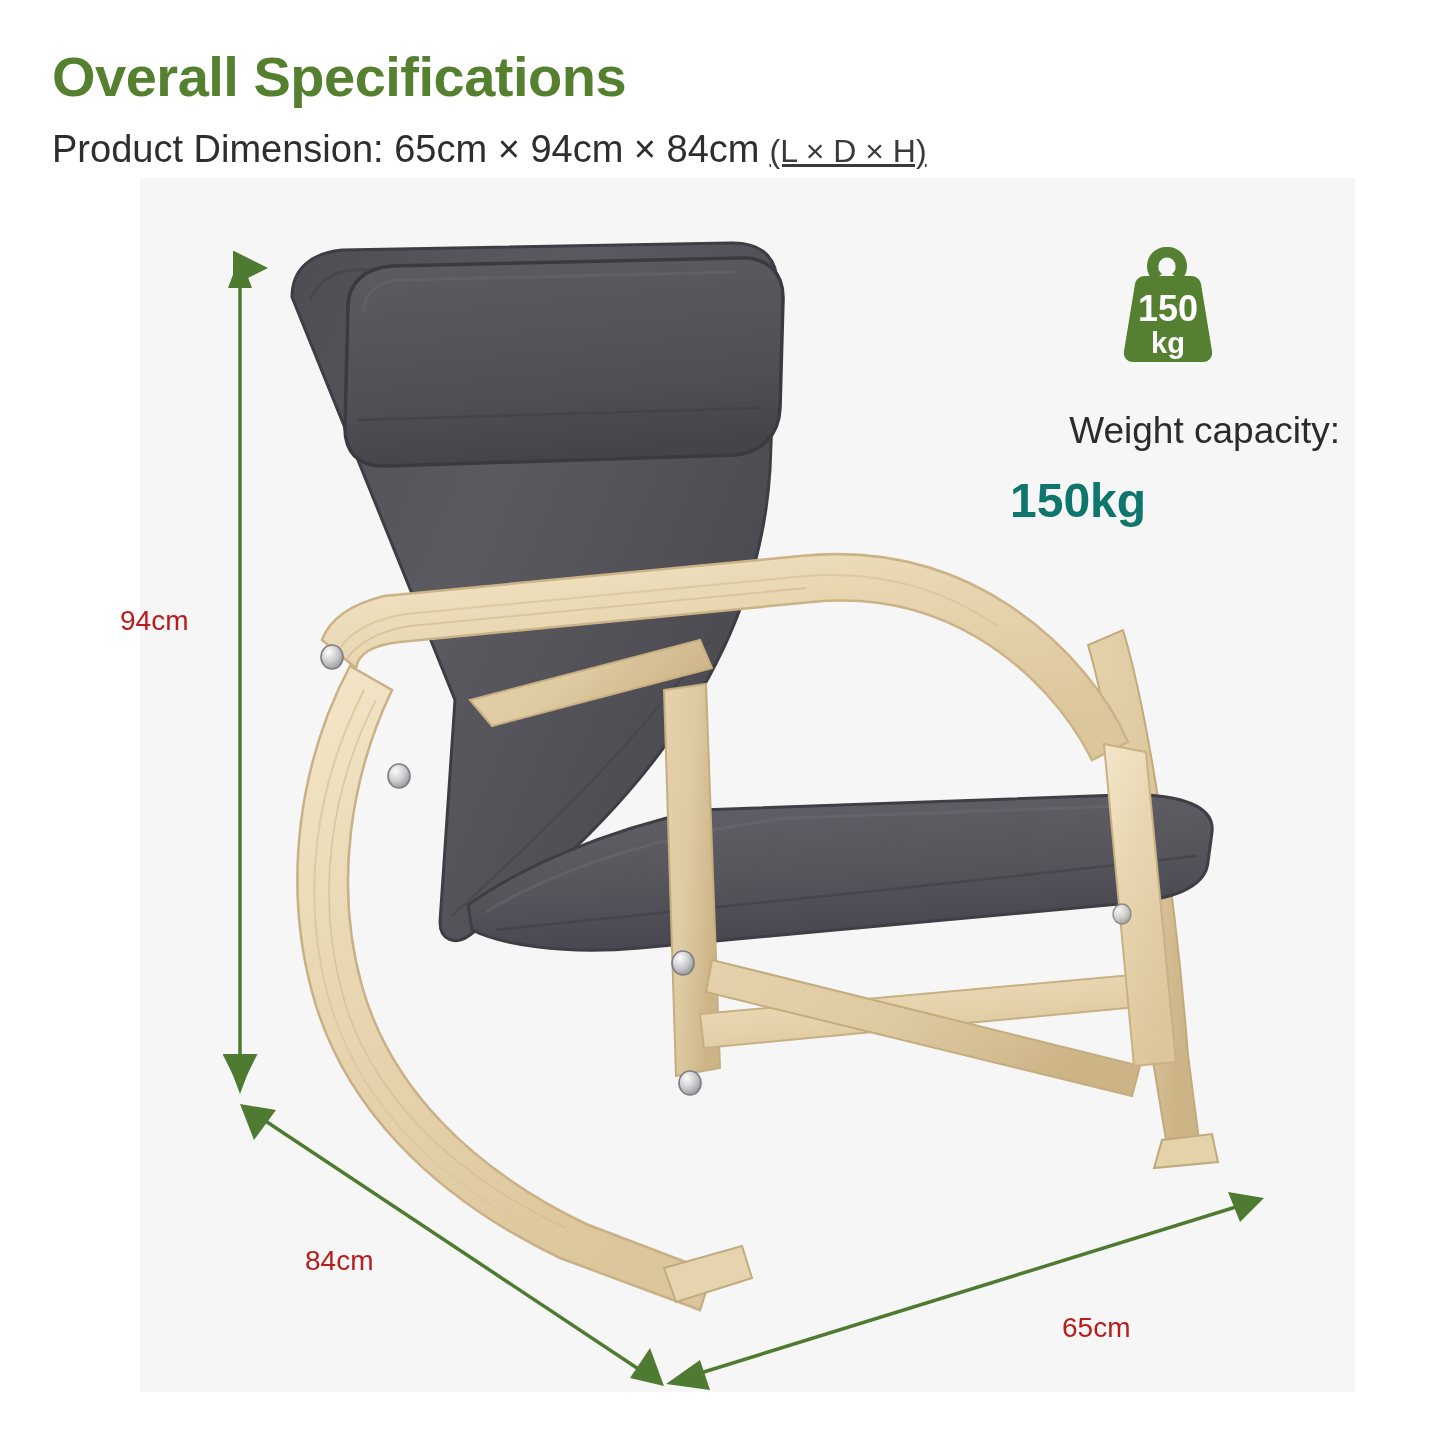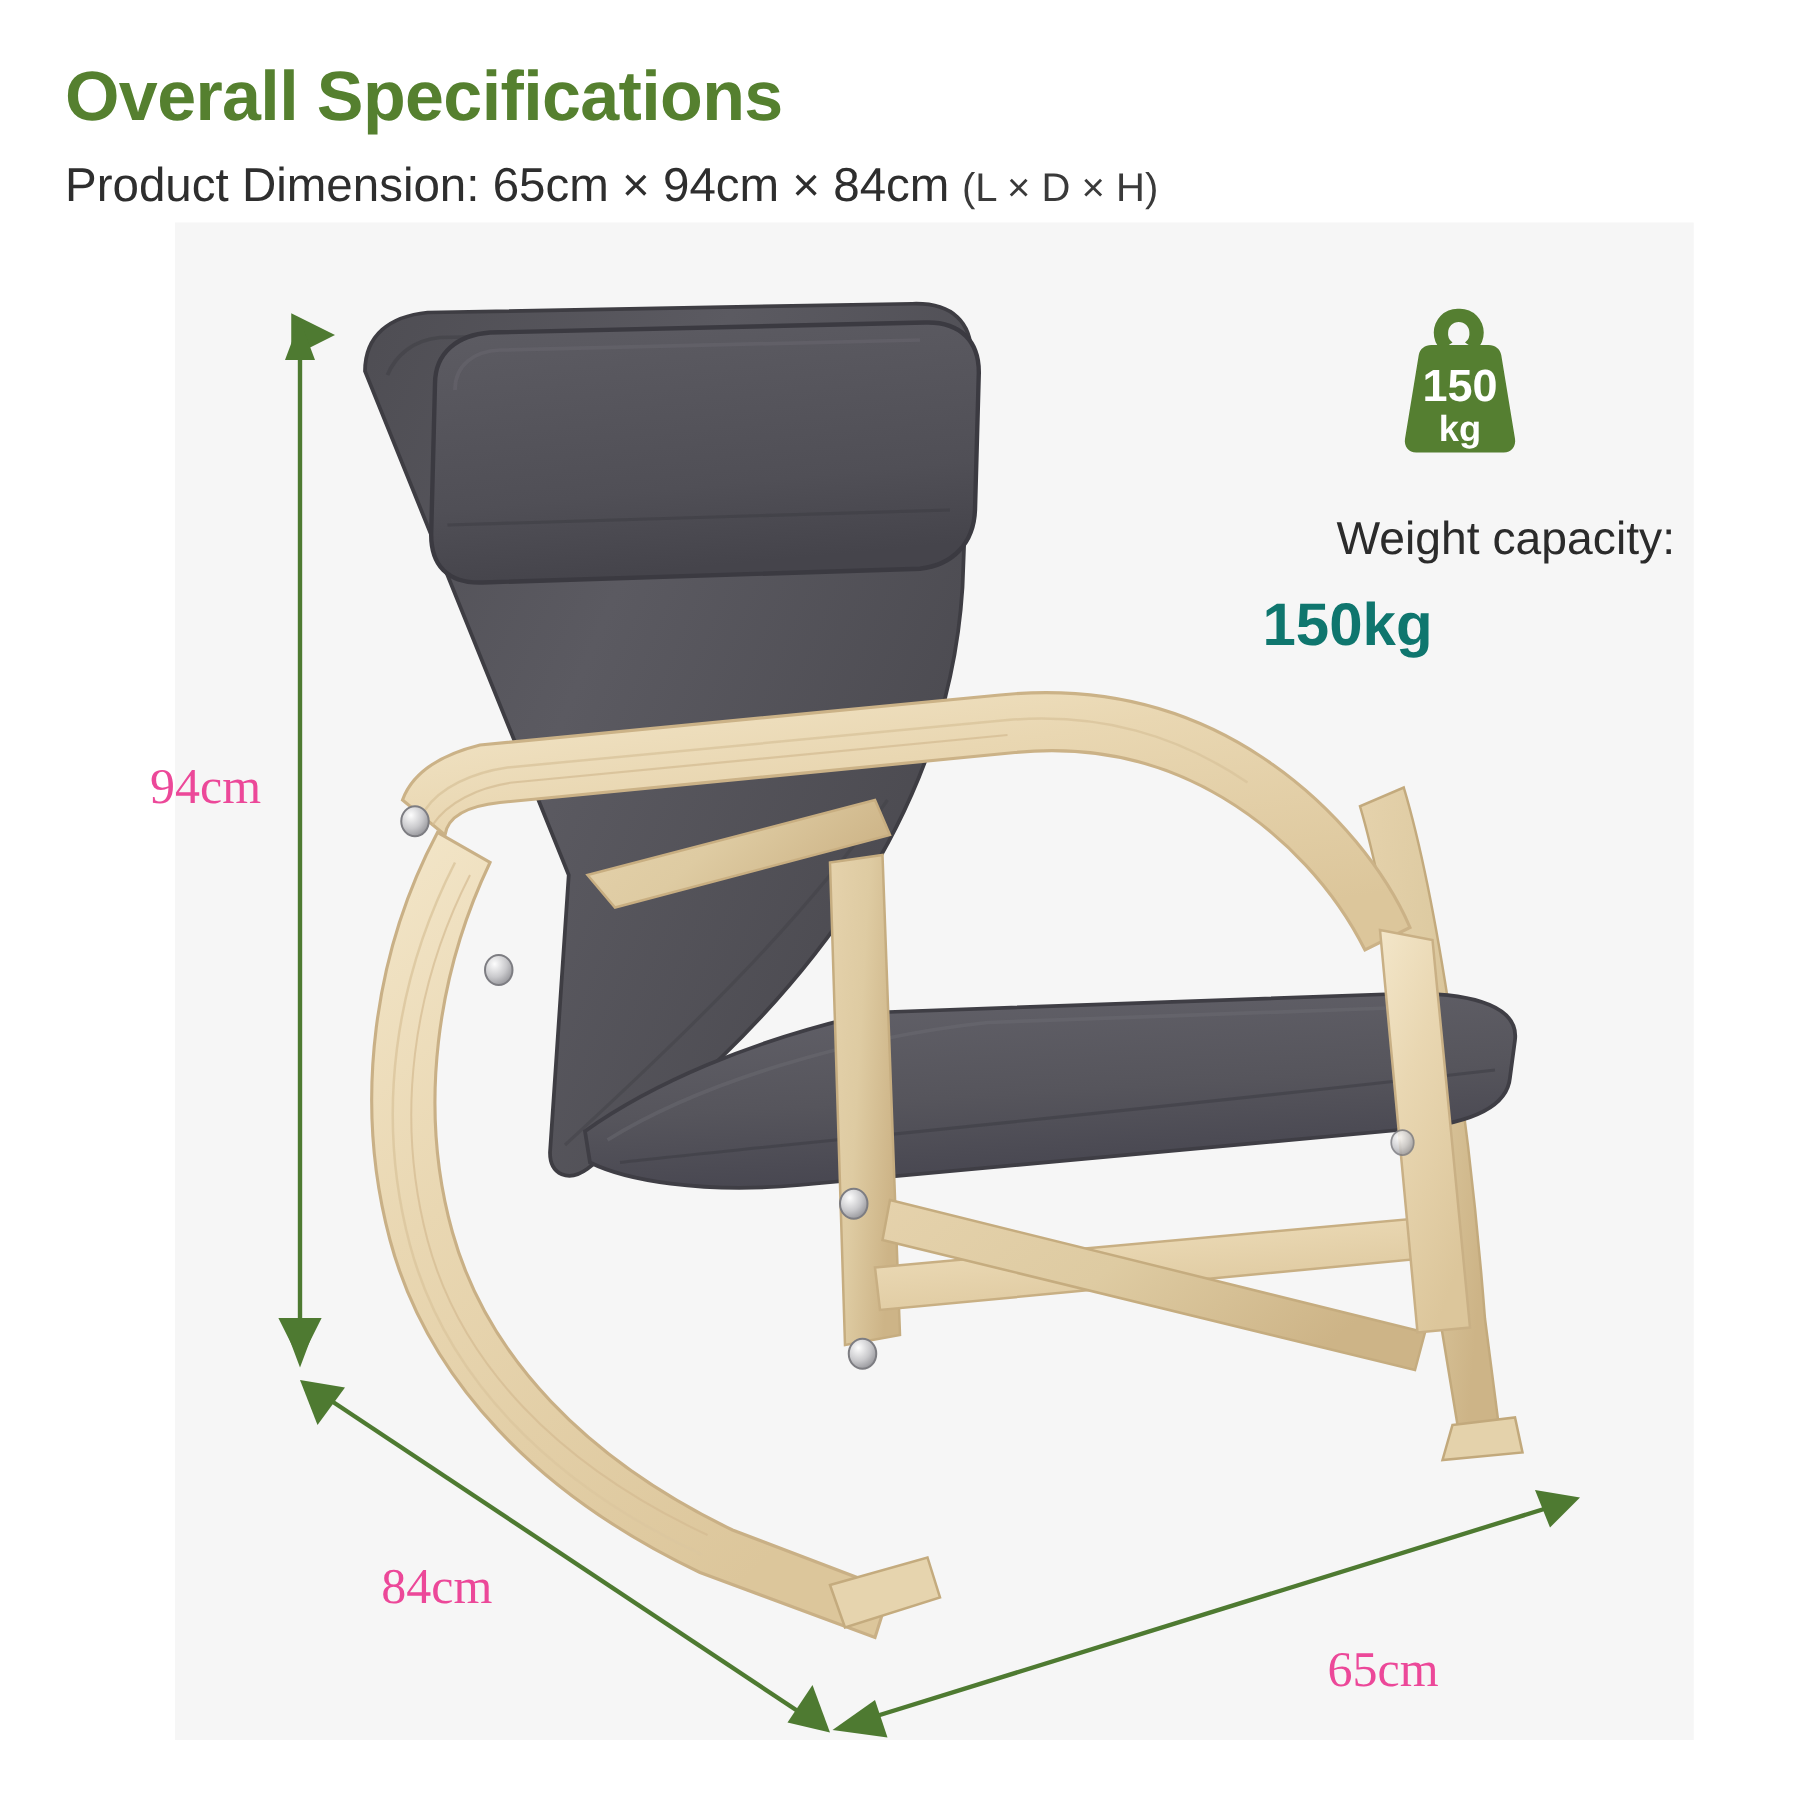--- a/index.html
+++ b/index.html
@@ -14,26 +14,26 @@
   }
   .title{
     position:absolute;left:52px;top:44px;
     font-size:56px;font-weight:bold;color:#55802f;
     letter-spacing:-0.5px;white-space:nowrap;
   }
   .subtitle{
     position:absolute;left:52px;top:128px;
     font-size:38px;color:#2e2e2e;white-space:nowrap;
   }
-  .subtitle .suffix{font-size:32px;color:#3a3a3a;}
+  .subtitle .suffix{font-size:32px;color:#3a3a3a;text-decoration:underline;}
 
   
   .dimsvg{position:absolute;left:0;top:0;width:1445px;height:1445px;pointer-events:none;}
   .dimlabel{
-    position:absolute;font-size:40px;color:#ec4899;white-space:nowrap;font-family:Liberation Serif, serif;
+    position:absolute;font-size:28px;color:#b91c1c;white-space:nowrap;
   }
   #lbl-h{left:120px;top:605px;}
   #lbl-d{left:305px;top:1245px;}
   #lbl-w{left:1062px;top:1312px;}
 
   
   .badge{position:absolute;left:1108px;top:243px;width:120px;height:125px;}
   .wc-label{
     position:absolute;left:1010px;top:410px;width:330px;text-align:right;
     font-size:37px;color:#2b2b2b;white-space:nowrap;

